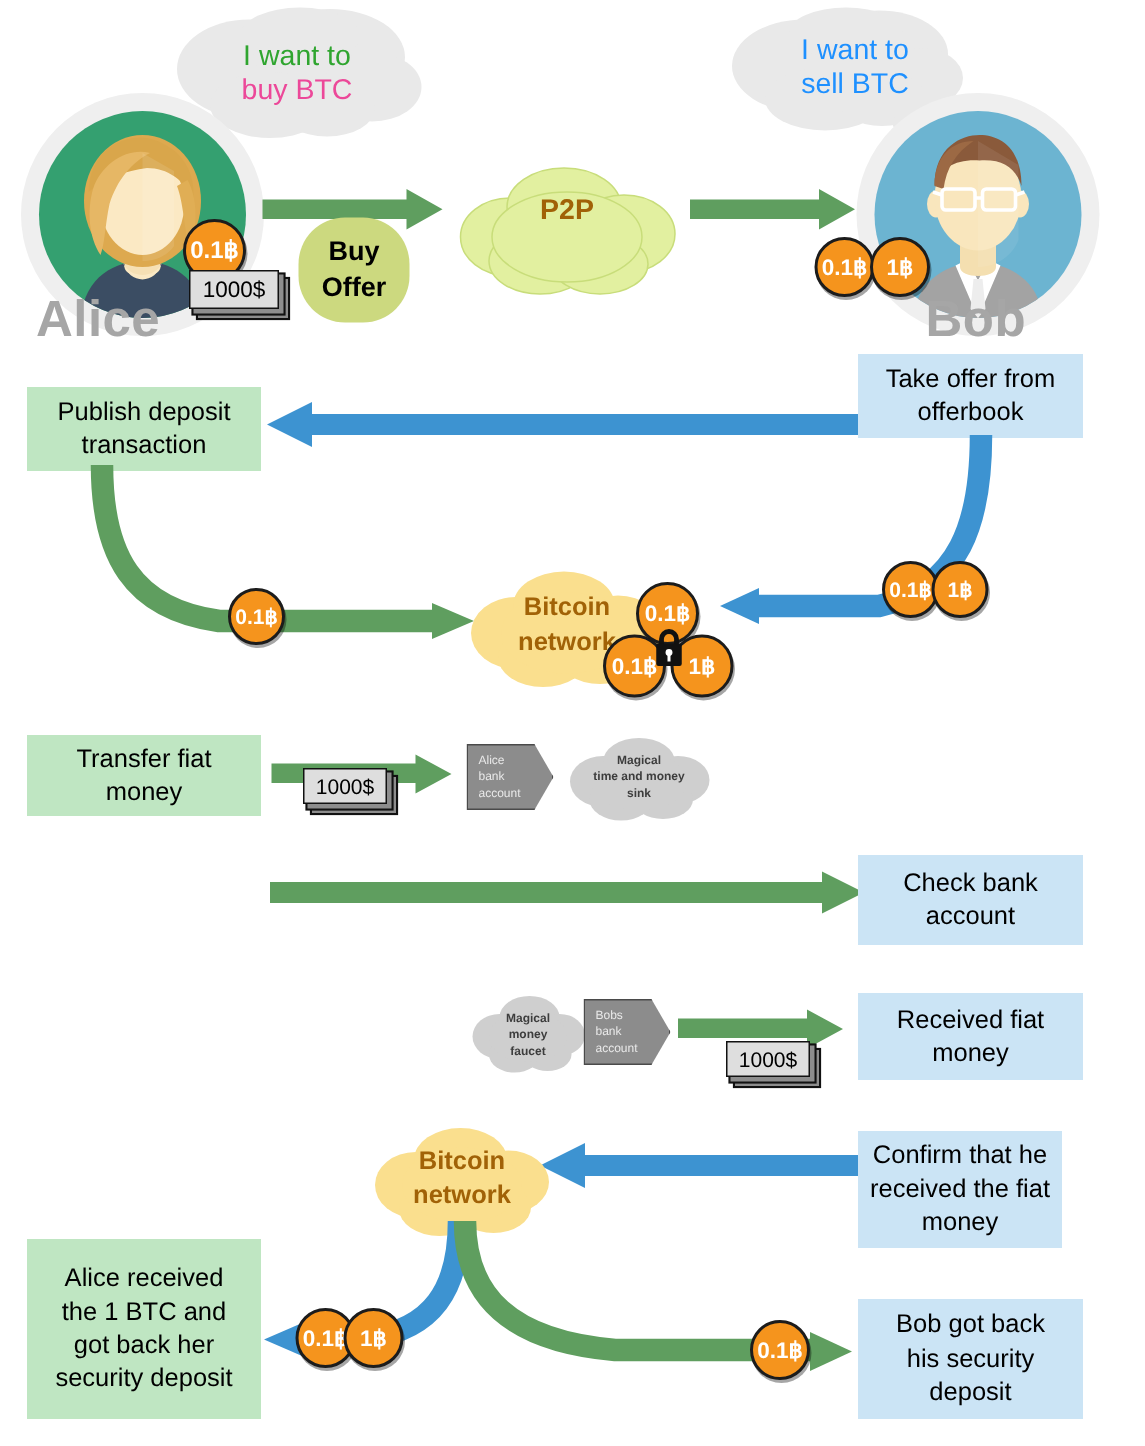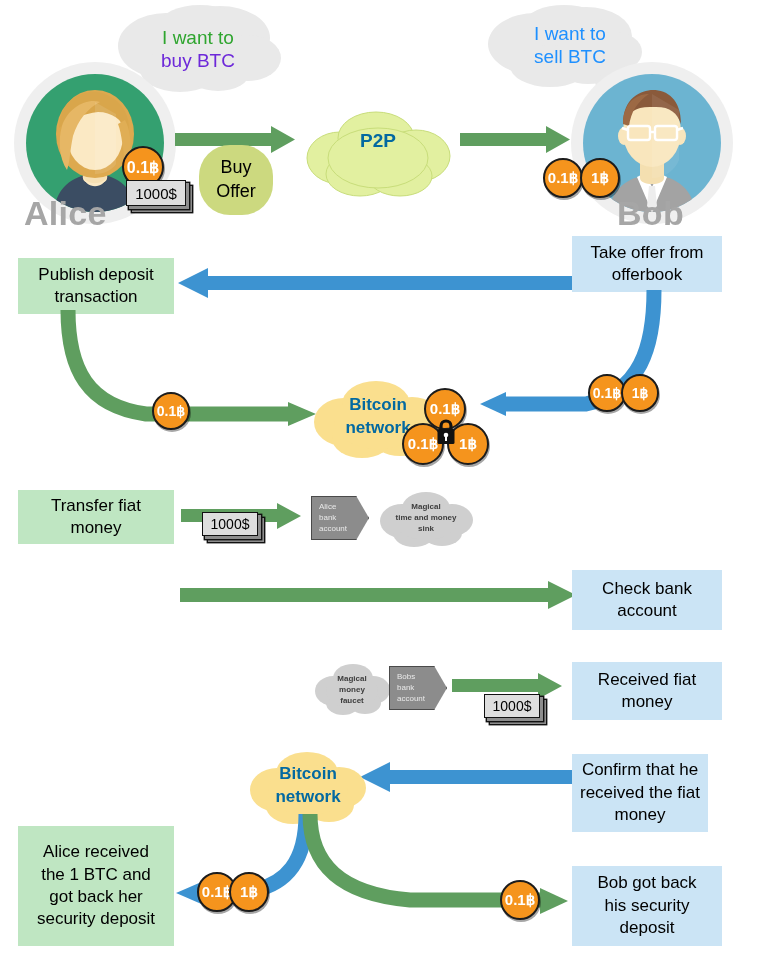--- a/index.html
+++ b/index.html
@@ -21,21 +21,21 @@
     display: flex;
     align-items: center;
     justify-content: center;
     text-align: center;
     font-size: 17px;
     line-height: 1.32;
     color: #000;
   }
   .box-green { background: #bfe6c2; text-align: center; }
   .box-blue  { background: #cbe4f5; align-items: center; }
-  .box-olive { background: #ccd97f; font-weight: normal; border-radius: 31px; }
+  .box-olive { background: #ccd97f; font-weight: bold; border-radius: 31px; }
 
   
   .avatar-ring {
     border-radius: 50%;
     background: #efefef;
   }
   .avatar-inner {
     position: absolute;
     border-radius: 50%;
     overflow: hidden;
@@ -104,21 +104,21 @@
     text-align: center;
     font-size: 8px;
     line-height: 1.4;
     color: #3d3d3d;
     font-weight: bold;
   }
   .cloud-txt {
     position: absolute;
     width: 100%;
     text-align: center;
-    color: #0369a1;
+    color: #a16207;
     font-weight: bold;
   }
   svg { display: block; overflow: visible; }
 </style>
 </head>
 <body>
 
 <div id="stage">
 
   <div class="abs" style="left:108px;top:4px;width:180px;height:92px;">
@@ -128,21 +128,21 @@
         <ellipse cx="112" cy="34" rx="50" ry="32"></ellipse>
         <ellipse cx="92" cy="20" rx="40" ry="19"></ellipse>
         <ellipse cx="140" cy="54" rx="33" ry="23"></ellipse>
         <ellipse cx="72" cy="66" rx="40" ry="22"></ellipse>
         <ellipse cx="110" cy="68" rx="32" ry="19"></ellipse>
         <ellipse cx="34" cy="84" rx="9" ry="7"></ellipse>
         <ellipse cx="22" cy="95" rx="5" ry="4"></ellipse>
       </g>
     </svg>
     <div class="bubble-txt" style="top:22px;color:#2fa52f;">I want to</div>
-    <div class="bubble-txt" style="top:45px;color:#6d28d9;">buy BTC</div>
+    <div class="bubble-txt" style="top:45px;color:#ec4899;">buy BTC</div>
   </div>
 
   <div class="abs avatar-ring" style="left:14px;top:62px;width:162px;height:162px;">
     <div class="avatar-inner" style="left:12px;top:12px;width:138px;height:138px;background:#34a070;">
       <svg width="138" height="138" viewBox="0 0 138 138">
 
         <path d="M28 138 C30 110 52 100 69 100 C86 100 108 110 110 138 Z" fill="#3b4d63"></path>
 
         <path d="M57 82 h24 v22 c0 8 -24 8 -24 0 Z" fill="#f6e0b4"></path>
 

